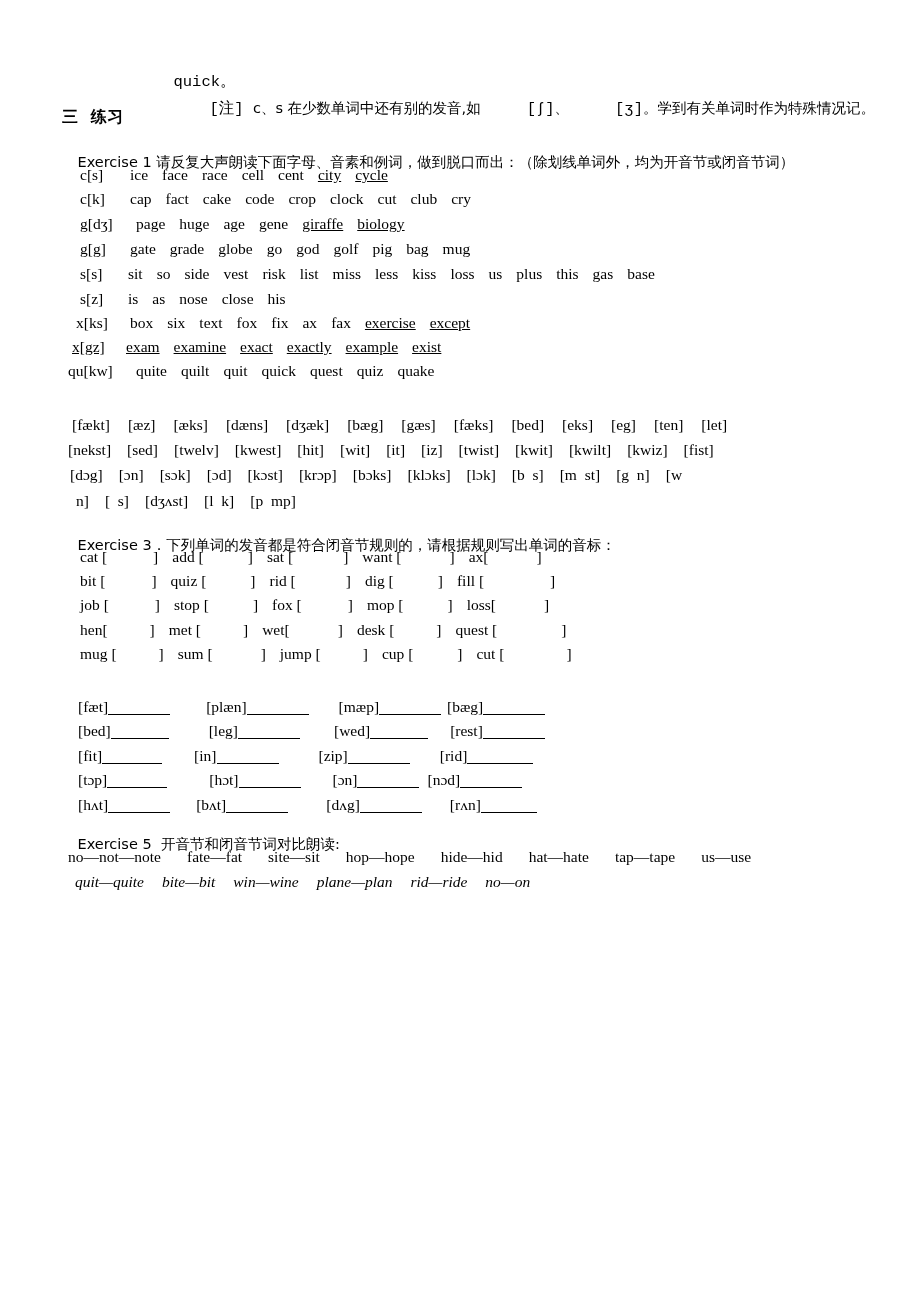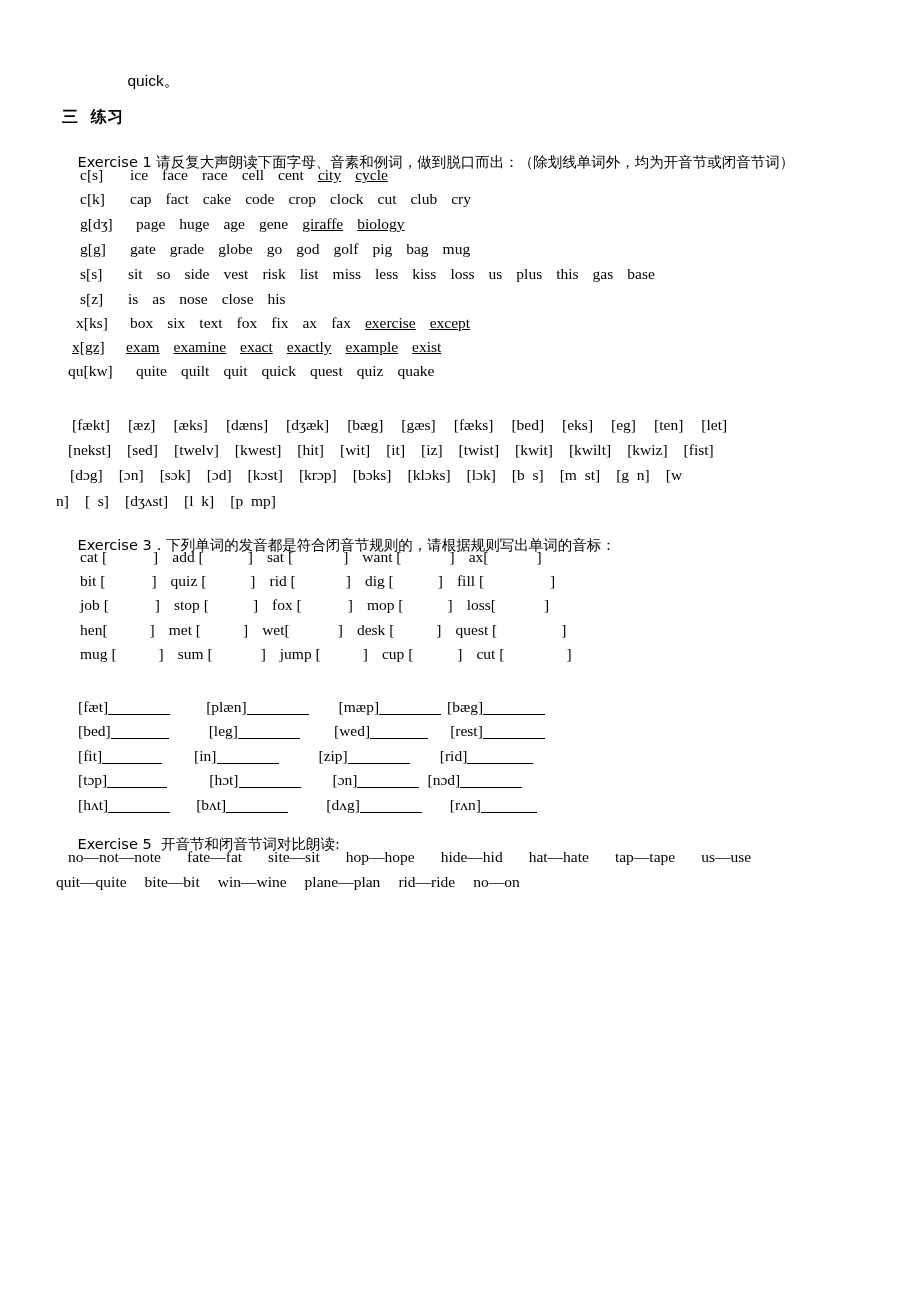--- a/index.html
+++ b/index.html
@@ -41,21 +41,22 @@
     position: absolute;
     white-space: pre;
     font-size: 15.5px;
     line-height: 1.0;
   }
   .para .han {
     font-family: "DejaVu Sans", "Liberation Sans", sans-serif;
     font-size: 14.5px;
   }
   .para .lat {
-    font-family: Liberation Sans, sans-serif;
+    font-family: Liberation Mono, monospace;
+    margin-left: 46px;
   }
 
   
   .wordrow {
     position: absolute;
     white-space: pre;
     font-family: "Liberation Serif", "DejaVu Serif", serif;
     font-size: 15.5px;
   }
   .wordrow .tag { display: inline-block; }
@@ -102,20 +103,23 @@
 </style>
 </head>
 <body>
 
 <div class="page">
 
   <div class="para" id="top-line" style="left:112px; top:57px;">
     <span class="lat">quick。</span>
   </div>
 
+  <div class="para" id="note-line" style="left:148px; top:84px;">
+    <span class="lat">[注] </span><span class="han">c、s 在少数单词中还有别的发音,如</span><span class="lat">[ʃ]</span><span class="han">、</span><span class="lat">[ʒ]</span><span class="han">。学到有关单词时作为特殊情况记。</span>
+  </div>
 
   <div class="section-head">三  练习</div>
 
   <div class="para" style="left:62px; top:138px;">
     <span class="han">Exercise 1 请反复大声朗读下面字母、音素和例词，做到脱口而出：（除划线单词外，均为开音节或闭音节词）</span>
   </div>
 
   <div id="ex1-rows">
       <div class="wordrow" style="left: 80px; top: 166px;"><span class="tag" style="min-width: 40px; margin-right: 10px;">c[s]</span><span class="w" style="margin-right: 14px;">ice</span><span class="w" style="margin-right: 14px;">face</span><span class="w" style="margin-right: 14px;">race</span><span class="w" style="margin-right: 14px;">cell</span><span class="w" style="margin-right: 14px;">cent</span><span class="w u" style="margin-right: 14px;">city</span><span class="w u" style="margin-right: 14px;">cycle</span></div>
       <div class="wordrow" style="left: 80px; top: 190px;"><span class="tag" style="min-width: 40px; margin-right: 10px;">c[k]</span><span class="w" style="margin-right: 14px;">cap</span><span class="w" style="margin-right: 14px;">fact</span><span class="w" style="margin-right: 14px;">cake</span><span class="w" style="margin-right: 14px;">code</span><span class="w" style="margin-right: 14px;">crop</span><span class="w" style="margin-right: 14px;">clock</span><span class="w" style="margin-right: 14px;">cut</span><span class="w" style="margin-right: 14px;">club</span><span class="w" style="margin-right: 14px;">cry</span></div>
@@ -126,21 +130,21 @@
       <div class="wordrow" style="left: 76px; top: 314px;"><span class="tag" style="min-width: 44px; margin-right: 10px;">x[ks]</span><span class="w" style="margin-right: 14px;">box</span><span class="w" style="margin-right: 14px;">six</span><span class="w" style="margin-right: 14px;">text</span><span class="w" style="margin-right: 14px;">fox</span><span class="w" style="margin-right: 14px;">fix</span><span class="w" style="margin-right: 14px;">ax</span><span class="w" style="margin-right: 14px;">fax</span><span class="w u" style="margin-right: 14px;">exercise</span><span class="w u" style="margin-right: 14px;">except</span></div>
       <div class="wordrow" style="left: 72px; top: 338px;"><span class="tag u" style="min-width: 44px; margin-right: 10px;">x[gz]</span><span class="w u" style="margin-right: 14px;">exam</span><span class="w u" style="margin-right: 14px;">examine</span><span class="w u" style="margin-right: 14px;">exact</span><span class="w u" style="margin-right: 14px;">exactly</span><span class="w u" style="margin-right: 14px;">example</span><span class="w u" style="margin-right: 14px;">exist</span></div>
       <div class="wordrow" style="left: 68px; top: 362px;"><span class="tag" style="min-width: 58px; margin-right: 10px;">qu[kw]</span><span class="w" style="margin-right: 14px;">quite</span><span class="w" style="margin-right: 14px;">quilt</span><span class="w" style="margin-right: 14px;">quit</span><span class="w" style="margin-right: 14px;">quick</span><span class="w" style="margin-right: 14px;">quest</span><span class="w" style="margin-right: 14px;">quiz</span><span class="w" style="margin-right: 14px;">quake</span></div>
     </div>
 
 
   <div id="ex2-rows">
       <div class="phrow" style="left: 72px; top: 416px;"><span style="margin-right: 18px;">[fækt]</span><span style="margin-right: 18px;">[æz]</span><span style="margin-right: 18px;">[æks]</span><span style="margin-right: 18px;">[dæns]</span><span style="margin-right: 18px;">[dʒæk]</span><span style="margin-right: 18px;">[bæg]</span><span style="margin-right: 18px;">[gæs]</span><span style="margin-right: 18px;">[fæks]</span><span style="margin-right: 18px;">[bed]</span><span style="margin-right: 18px;">[eks]</span><span style="margin-right: 18px;">[eg]</span><span style="margin-right: 18px;">[ten]</span><span style="margin-right: 18px;">[let]</span></div>
       <div class="phrow" style="left: 68px; top: 441px;"><span style="margin-right: 16px;">[nekst]</span><span style="margin-right: 16px;">[sed]</span><span style="margin-right: 16px;">[twelv]</span><span style="margin-right: 16px;">[kwest]</span><span style="margin-right: 16px;">[hit]</span><span style="margin-right: 16px;">[wit]</span><span style="margin-right: 16px;">[it]</span><span style="margin-right: 16px;">[iz]</span><span style="margin-right: 16px;">[twist]</span><span style="margin-right: 16px;">[kwit]</span><span style="margin-right: 16px;">[kwilt]</span><span style="margin-right: 16px;">[kwiz]</span><span style="margin-right: 16px;">[fist]</span></div>
       <div class="phrow" style="left: 70px; top: 466px;"><span style="margin-right: 16px;">[dɔg]</span><span style="margin-right: 16px;">[ɔn]</span><span style="margin-right: 16px;">[sɔk]</span><span style="margin-right: 16px;">[ɔd]</span><span style="margin-right: 16px;">[kɔst]</span><span style="margin-right: 16px;">[krɔp]</span><span style="margin-right: 16px;">[bɔks]</span><span style="margin-right: 16px;">[klɔks]</span><span style="margin-right: 16px;">[lɔk]</span><span style="margin-right: 16px;">[b  s]</span><span style="margin-right: 16px;">[m  st]</span><span style="margin-right: 16px;">[g  n]</span><span style="margin-right: 16px;">[w</span></div>
-      <div class="phrow" style="left: 56px; top: 492px;"><span style="margin-right: 16px;">n]</span><span style="margin-right: 16px;">[  s]</span><span style="margin-right: 16px;">[dʒʌst]</span><span style="margin-right: 16px;">[l  k]</span><span style="margin-right: 16px;">[p  mp]</span></div>
+      <div class="phrow" style="left: 76px; top: 492px;"><span style="margin-right: 16px;">n]</span><span style="margin-right: 16px;">[  s]</span><span style="margin-right: 16px;">[dʒʌst]</span><span style="margin-right: 16px;">[l  k]</span><span style="margin-right: 16px;">[p  mp]</span></div>
     </div>
 
   <div class="para" style="left:62px; top:521px;">
     <span class="han">Exercise 3．下列单词的发音都是符合闭音节规则的，请根据规则写出单词的音标：</span>
   </div>
 
   <div id="ex3-rows">
       <div class="ex3row" style="left: 80px; top: 548px;"><span style="margin-right: 14px;"><span>cat [</span><span class="slotblank" style="width: 46px;"></span><span>]</span></span><span style="margin-right: 14px;"><span>add [</span><span class="slotblank" style="width: 44px;"></span><span>]</span></span><span style="margin-right: 14px;"><span>sat [</span><span class="slotblank" style="width: 50px;"></span><span>]</span></span><span style="margin-right: 14px;"><span>want [</span><span class="slotblank" style="width: 48px;"></span><span>]</span></span><span style="margin-right: 14px;"><span>ax[</span><span class="slotblank" style="width: 48px;"></span><span>]</span></span></div>
       <div class="ex3row" style="left: 80px; top: 572px;"><span style="margin-right: 14px;"><span>bit [</span><span class="slotblank" style="width: 46px;"></span><span>]</span></span><span style="margin-right: 14px;"><span>quiz [</span><span class="slotblank" style="width: 44px;"></span><span>]</span></span><span style="margin-right: 14px;"><span>rid [</span><span class="slotblank" style="width: 50px;"></span><span>]</span></span><span style="margin-right: 14px;"><span>dig [</span><span class="slotblank" style="width: 44px;"></span><span>]</span></span><span style="margin-right: 14px;"><span>fill [</span><span class="slotblank" style="width: 66px;"></span><span>]</span></span></div>
       <div class="ex3row" style="left: 80px; top: 596px;"><span style="margin-right: 14px;"><span>job [</span><span class="slotblank" style="width: 46px;"></span><span>]</span></span><span style="margin-right: 14px;"><span>stop [</span><span class="slotblank" style="width: 44px;"></span><span>]</span></span><span style="margin-right: 14px;"><span>fox [</span><span class="slotblank" style="width: 46px;"></span><span>]</span></span><span style="margin-right: 14px;"><span>mop [</span><span class="slotblank" style="width: 44px;"></span><span>]</span></span><span style="margin-right: 14px;"><span>loss[</span><span class="slotblank" style="width: 48px;"></span><span>]</span></span></div>
@@ -156,16 +160,16 @@
       <div class="ex4row" style="left: 78px; top: 771px;"><span style="margin-right: 42px;"><span>[tɔp]</span><span class="blankline" style="width: 60px;"></span></span><span style="margin-right: 32px;"><span>[hɔt]</span><span class="blankline" style="width: 62px;"></span></span><span style="margin-right: 8px;"><span>[ɔn]</span><span class="blankline" style="width: 62px;"></span></span><span style="margin-right: 0px;"><span>[nɔd]</span><span class="blankline" style="width: 62px;"></span></span></div>
       <div class="ex4row" style="left: 78px; top: 796px;"><span style="margin-right: 26px;"><span>[hʌt]</span><span class="blankline" style="width: 62px;"></span></span><span style="margin-right: 38px;"><span>[bʌt]</span><span class="blankline" style="width: 62px;"></span></span><span style="margin-right: 28px;"><span>[dʌg]</span><span class="blankline" style="width: 62px;"></span></span><span style="margin-right: 0px;"><span>[rʌn]</span><span class="blankline" style="width: 56px;"></span></span></div>
     </div>
 
   <div class="para" style="left:62px; top:820px;">
     <span class="han">Exercise 5  开音节和闭音节词对比朗读:</span>
   </div>
 
   <div id="ex5-rows">
       <div class="pairrow" style="left: 68px; top: 848px;"><span style="margin-right: 26px;">no—not—note</span><span style="margin-right: 26px;">fate—fat</span><span style="margin-right: 26px;">site—sit</span><span style="margin-right: 26px;">hop—hope</span><span style="margin-right: 26px;">hide—hid</span><span style="margin-right: 26px;">hat—hate</span><span style="margin-right: 26px;">tap—tape</span><span style="margin-right: 26px;">us—use</span></div>
-      <div class="pairrow" style="left: 56px; top: 873px;"><span style="margin-right: 18px;">quit—quite</span><span style="margin-right: 18px;">bite—bit</span><span style="margin-right: 18px;">win—wine</span><span style="margin-right: 18px;">plane—plan</span><span style="margin-right: 18px;">rid—ride</span><span style="margin-right: 18px;">no—on</span></div>
+      <div class="pairrow" style="left: 75px; top: 873px; font-style: italic;"><span style="margin-right: 18px;">quit—quite</span><span style="margin-right: 18px;">bite—bit</span><span style="margin-right: 18px;">win—wine</span><span style="margin-right: 18px;">plane—plan</span><span style="margin-right: 18px;">rid—ride</span><span style="margin-right: 18px;">no—on</span></div>
     </div>
 
 </div>
 
 </body></html>

